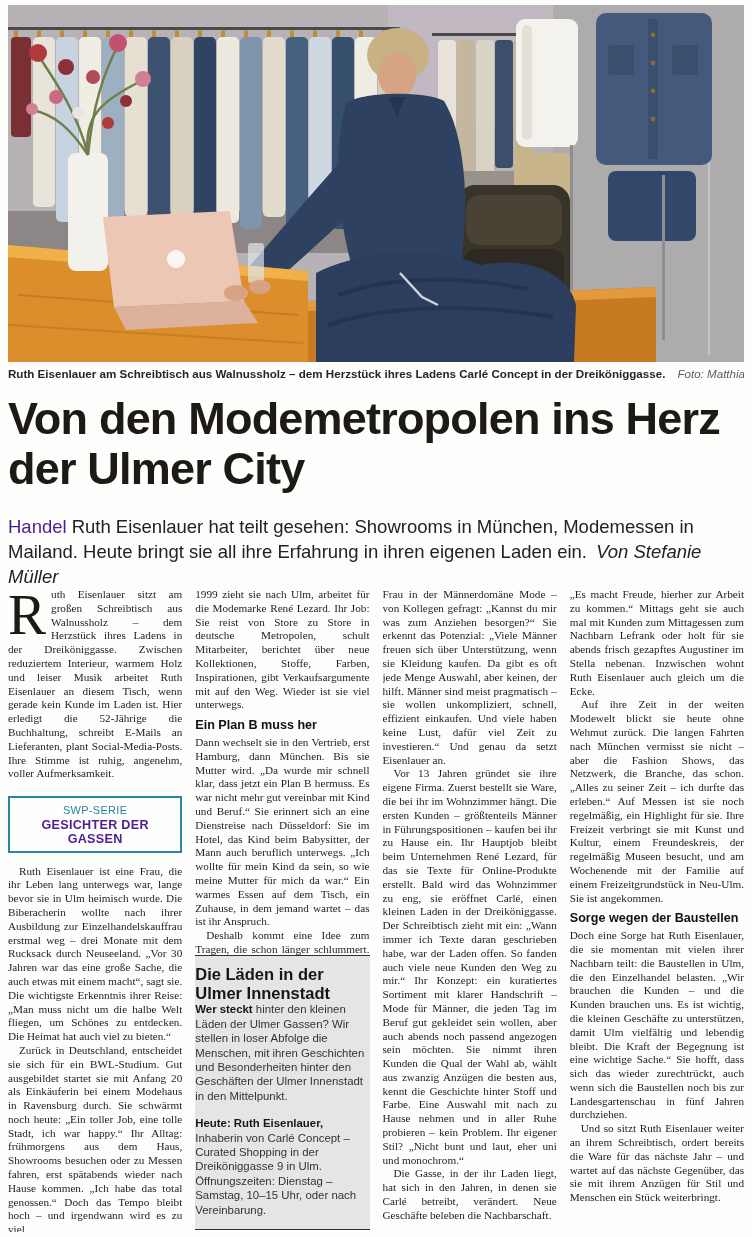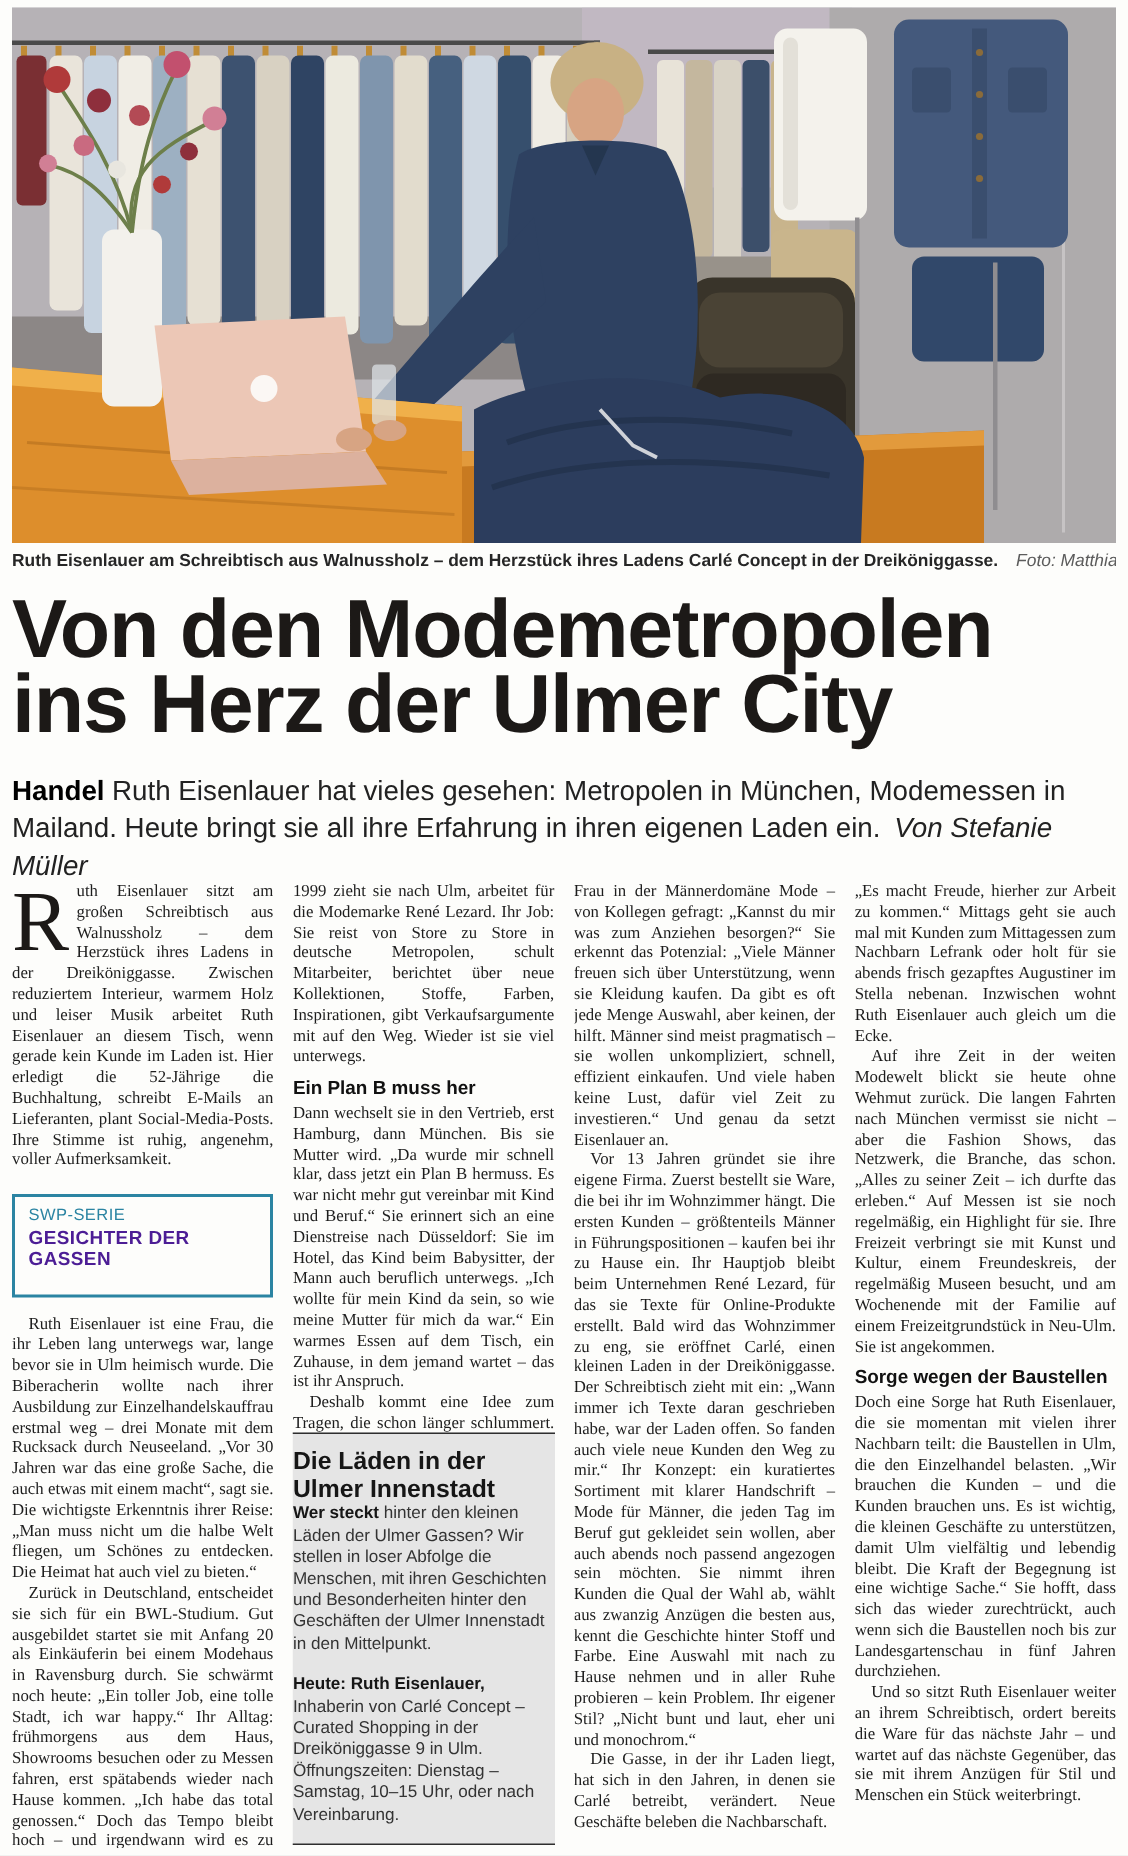--- a/index.html
+++ b/index.html
@@ -8,40 +8,40 @@
   
   .photo{position:absolute;left:8px;top:5px;width:736px;height:357px;overflow:hidden;background:#b5b1b5;}
   .photo svg{display:block;}
   
   .caption-row{position:absolute;left:8px;top:367px;width:736px;display:flex;justify-content:space-between;
                align-items:baseline;white-space:nowrap;overflow:hidden;}
   .caption{font-size:11.6px;font-weight:bold;color:#262626;letter-spacing:0;}
   .credit{font-size:11.6px;font-style:italic;color:#5c5c5c;margin-left:12px;}
   
   .headline{position:absolute;left:8px;top:394px;width:712px;margin:0;
-            font-size:55px;line-height:50px;font-weight:bold;color:#1c1917;letter-spacing:-0.8px;}
+            font-size:45px;line-height:50px;font-weight:bold;color:#1c1917;letter-spacing:-0.8px;}
   
   .lede{position:absolute;left:8px;top:514px;width:714px;margin:0;
         font-size:18.5px;line-height:25px;color:#222;}
-  .kicker{color:#000000;font-weight:bold;margin-right:5px;}
+  .kicker{color:#4c1d95;font-weight:normal;margin-right:5px;}
   .byline{font-style:italic;margin-left:4px;}
   
   .cols{position:absolute;left:8px;top:588px;width:736px;height:644px;display:flex;gap:13px;}
   .col{flex:1 1 0;position:relative;overflow:hidden;
        font-family:"Liberation Serif",serif;font-size:11.2px;line-height:13.8px;
        text-align:justify;hyphens:auto;-webkit-hyphens:auto;color:#1d1d1d;}
   .col p{margin:0;}
   .indent{text-indent:11px;}
   .dropcap{float:left;font-size:57px;line-height:50px;height:52px;padding:2px 5px 0 0;color:#1c1917;
            font-family:"Liberation Serif",serif;}
   .subhead{font-family:Liberation Sans, sans-serif;font-size:12.6px;font-weight:bold;color:#111;
            margin:7px 0 3px 0 !important;text-align:left;text-indent:0;}
   
-  .series-box{border:2px solid #2b84a2;margin:15px 0 12px 0;padding:6px 9px 16px 9px;
-              font-family:"Liberation Sans",sans-serif;text-align:left;}
+  .series-box{border:2px solid #2b84a2;margin:15px 0 12px 0;padding:6px 9px 4px 9px;
+              font-family:"Liberation Sans",sans-serif;text-align:center;}
   .sb-kicker{font-size:11px;color:#2b84a2;letter-spacing:0.3px;}
   .sb-title{font-size:12.6px;font-weight:bold;color:#4c1d95;letter-spacing:0.3px;margin-top:1px;}
   
   .infobox{position:absolute;left:0;right:0;bottom:2px;background:#e5e5e5;
            font-family:"Liberation Sans",sans-serif;text-align:left;hyphens:manual;
            border-top:1px solid #2e2e2e;border-bottom:1px solid #2e2e2e;
            padding:9px 0 12px 0;color:#333;}
   .ib-title{font-size:16.5px;line-height:18.5px;font-weight:bold;color:#161616;margin:0 0 11px 0;}
   .ib-p{font-size:11.4px;line-height:14.4px;margin:0;}
   .ib-p + .ib-p{margin-top:13px;}
@@ -163,21 +163,21 @@
   </div>
 
   <div class="caption-row">
     <span class="caption">Ruth Eisenlauer am Schreibtisch aus Walnussholz – dem Herzstück ihres Ladens Carlé Concept in der Dreiköniggasse.</span>
     <span class="credit">Foto: Matthias Kessler</span>
   </div>
 
   <h1 class="headline">Von den Modemetropolen ins Herz der Ulmer City</h1>
 
   <p class="lede">
-    <span class="kicker">Handel</span><span>Ruth Eisenlauer hat vieles gesehen: Metropolen in München, Modemessen in Mailand. Heute bringt sie all ihre Erfahrung in ihren eigenen Laden ein.</span>
+    <span class="kicker">Handel</span><span>Ruth Eisenlauer hat teilt gesehen: Showrooms in München, Modemessen in Mailand. Heute bringt sie all ihre Erfahrung in ihren eigenen Laden ein.</span>
     <em class="byline">Von Stefanie Müller</em>
   </p>
 
   <div class="cols">
 
     <div class="col">
       <p><span class="dropcap">R</span><span>uth Eisenlauer sitzt am großen Schreibtisch aus Walnussholz – dem Herzstück ihres Ladens in der Dreiköniggasse. Zwischen reduziertem Interieur, warmem Holz und leiser Musik arbeitet Ruth Eisenlauer an diesem Tisch, wenn gerade kein Kunde im Laden ist. Hier erledigt die 52-Jährige die Buchhaltung, schreibt E-Mails an Lieferanten, plant Social-Media-Posts. Ihre Stimme ist ruhig, angenehm, voller Aufmerksamkeit.</span></p>
       <div class="series-box">
         <div class="sb-kicker">SWP-SERIE</div>
         <div class="sb-title">GESICHTER DER GASSEN</div>

